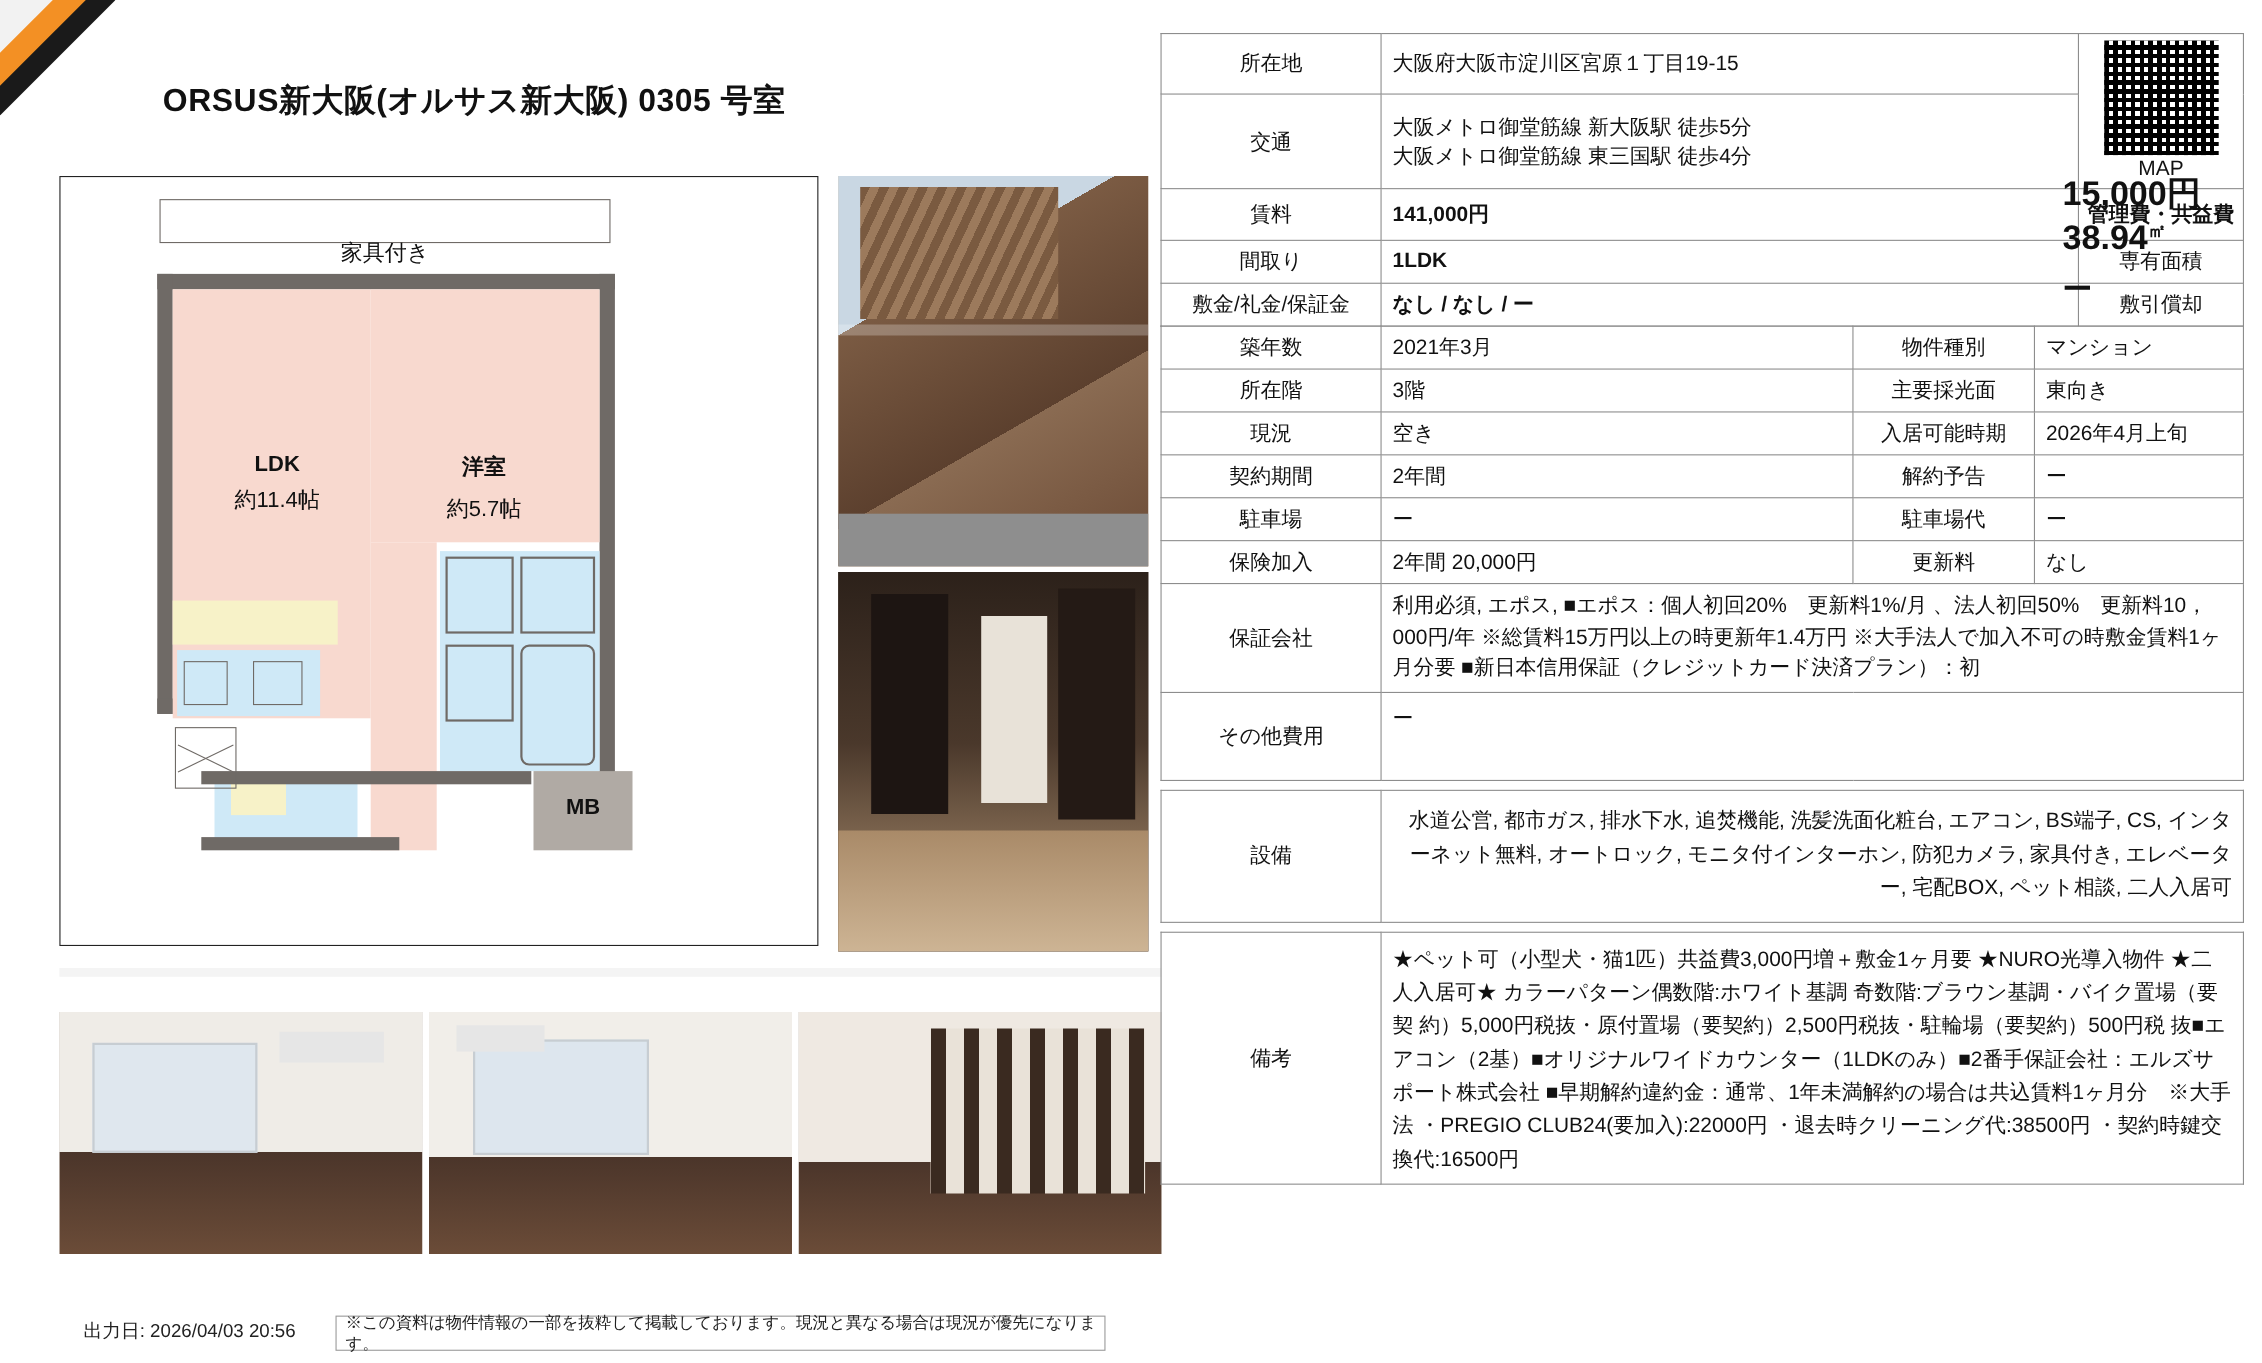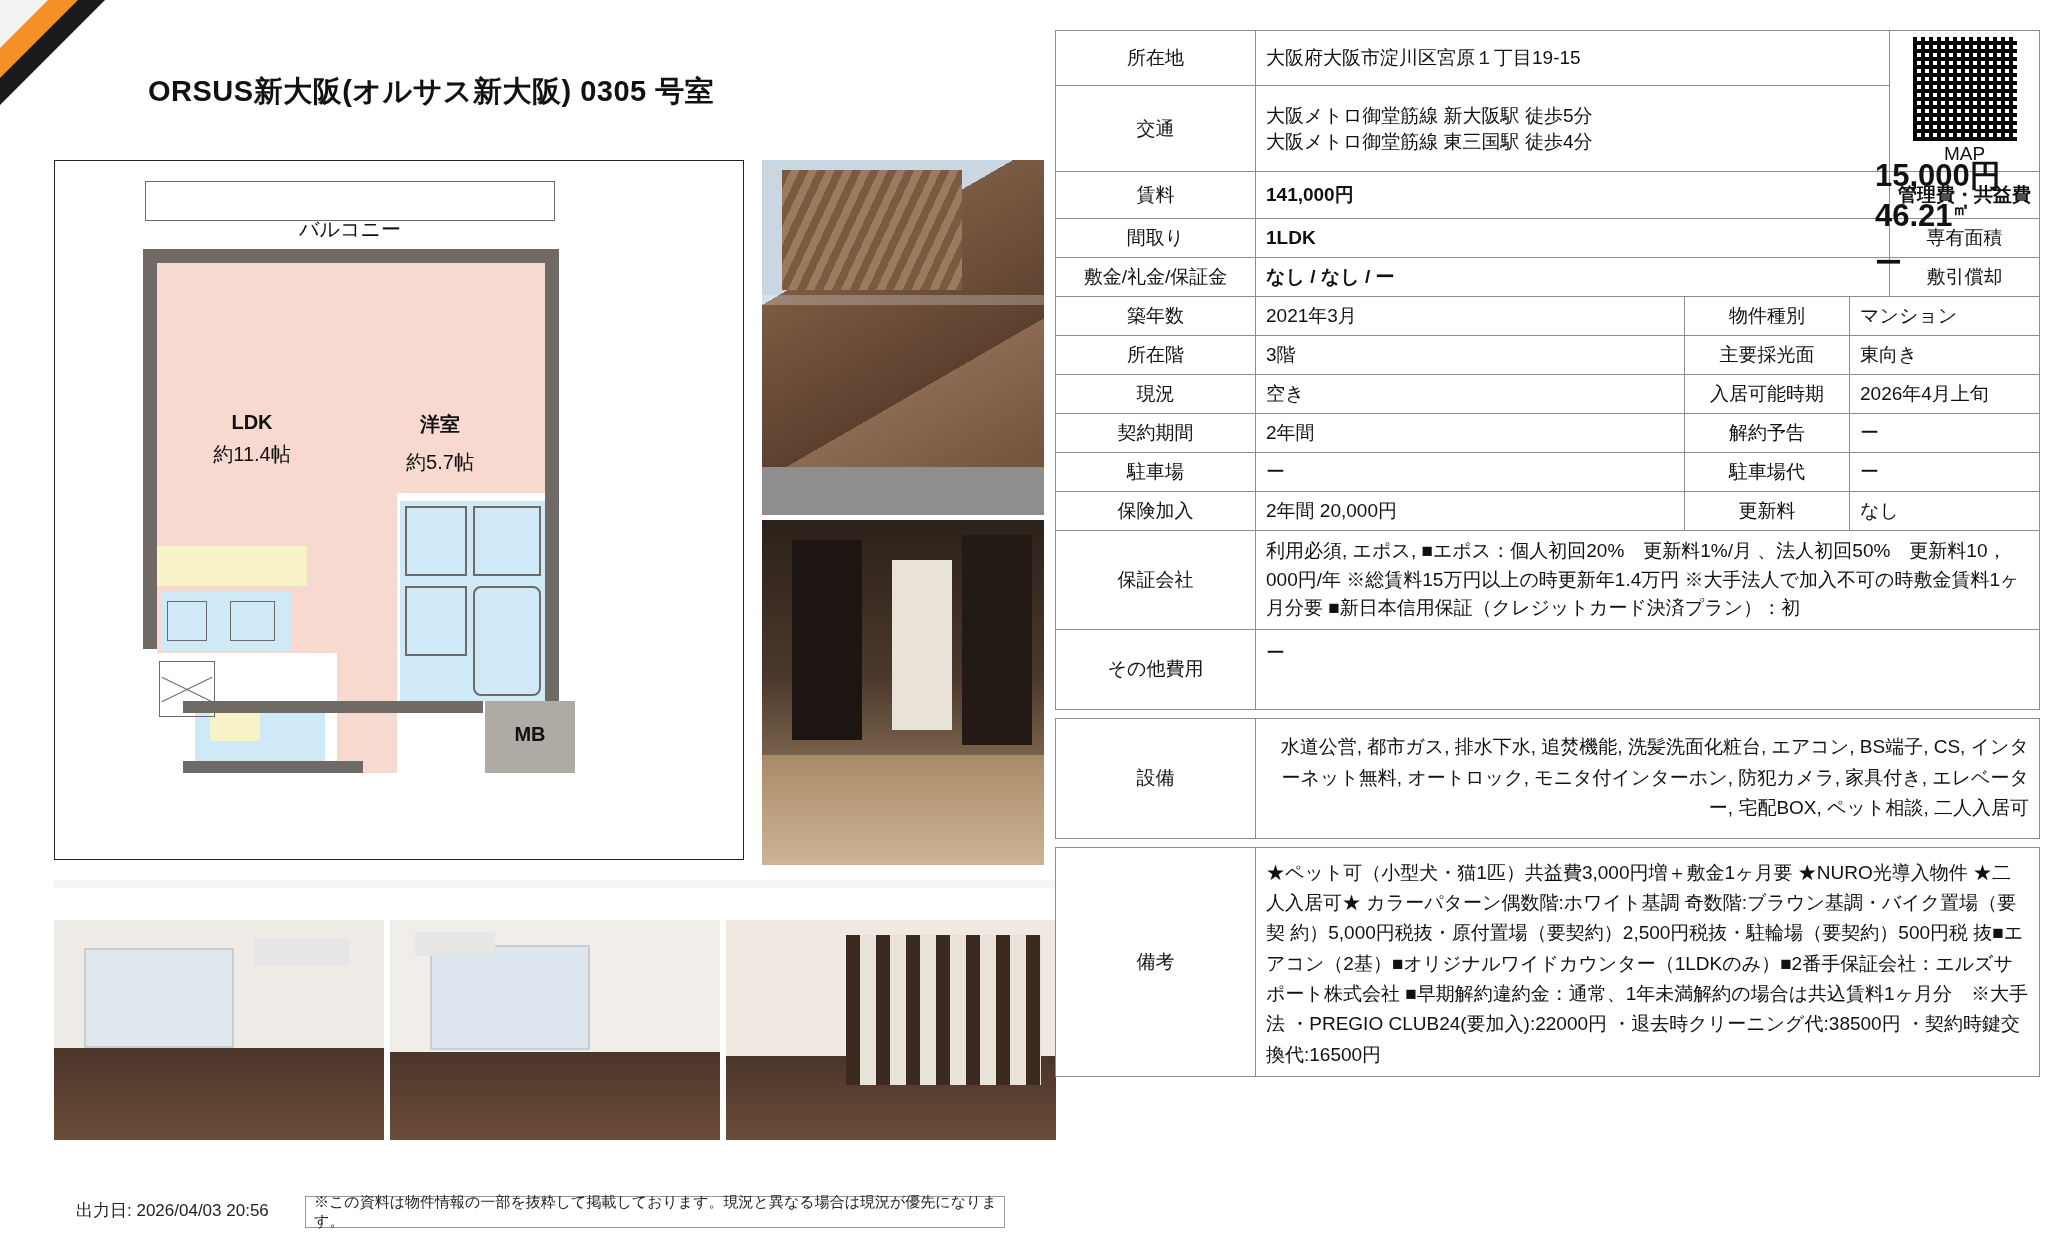--- a/index.html
+++ b/index.html
@@ -109,21 +109,21 @@
   </div>
 
   <div class="left">
 
     <div class="title">ORSUS新大阪(オルサス新大阪) 0305 号室</div>
 
     <div class="floorplan-box">
       <div class="fp">
 
         <div class="fp-thin" style="left:90px; top:20px; width:410px; height:40px;"></div>
-        <div class="fp-txt" style="left:150px; top:55px; width:290px;">バルコニー</div>
+        <div class="fp-txt" style="left:150px; top:55px; width:290px;">家具付き</div>
 
         <div class="fp-wall" style="left:88px; top:88px; width:416px; height:14px;"></div>
         <div class="fp-wall" style="left:88px; top:88px; width:14px; height:400px;"></div>
         <div class="fp-wall" style="left:490px; top:88px; width:14px; height:520px;"></div>
         <div class="fp-wall" style="left:88px; top:474px; width:40px; height:14px;"></div>
 
         <div class="fp-room" style="left:102px; top:102px; width:180px; height:390px;"></div>
 
         <div class="fp-room" style="left:282px; top:102px; width:208px; height:230px;"></div>
 
@@ -299,18 +299,18 @@
       <tbody>
           <tr>
         <td class="lbl" style="width:200px;">備考</td>
         <td class="val" style="height:200px; line-height:1.6; vertical-align:top; padding-top:10px;">★ペット可（小型犬・猫1匹）共益費3,000円増＋敷金1ヶ月要 ★NURO光導入物件 ★二人入居可★ カラーパターン偶数階:ホワイト基調 奇数階:ブラウン基調・バイク置場（要契 約）5,000円税抜・原付置場（要契約）2,500円税抜・駐輪場（要契約）500円税 抜■エアコン（2基）■オリジナルワイドカウンター（1LDKのみ）■2番手保証会社：エルズサポート株式会社 ■早期解約違約金：通常、1年未満解約の場合は共込賃料1ヶ月分　※大手法 ・PREGIO CLUB24(要加入):22000円 ・退去時クリーニング代:38500円 ・契約時鍵交換代:16500円</td>
       </tr>
     </tbody>
       </table>
 
     <div style="position:absolute; left:820px; top:125px; font-size:31px; font-weight:bold;">15,000円</div>
     <div style="position:absolute; left:820px; top:168px; font-size:31px; font-weight:bold;">
-      <span>46.21</span><span class="sup">㎡</span>
+      <span>38.94</span><span class="sup">㎡</span>
     </div>
     <div style="position:absolute; left:820px; top:215px; font-size:27px; font-weight:bold;">ー</div>
   </div>
 
 </div>
 
 </body></html>

